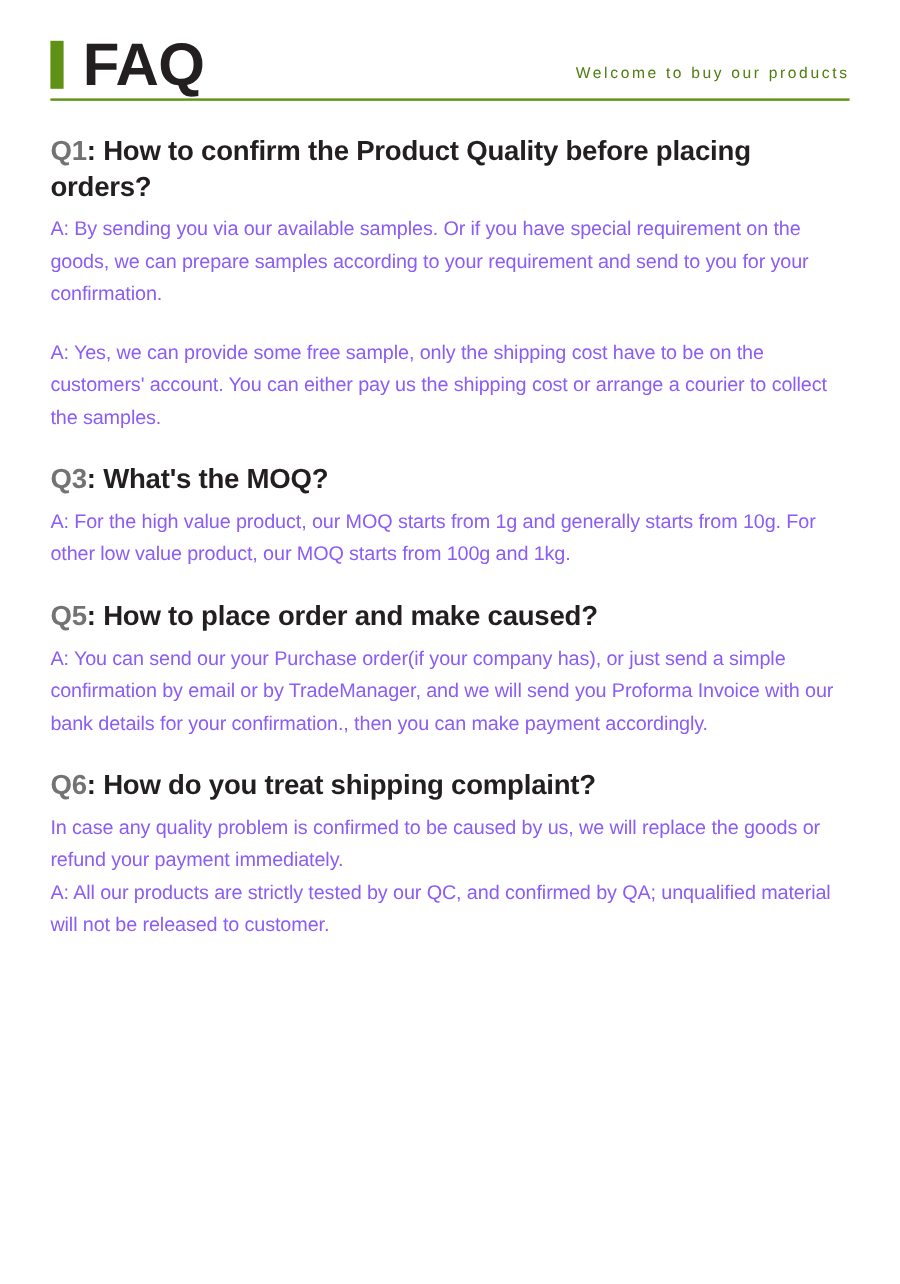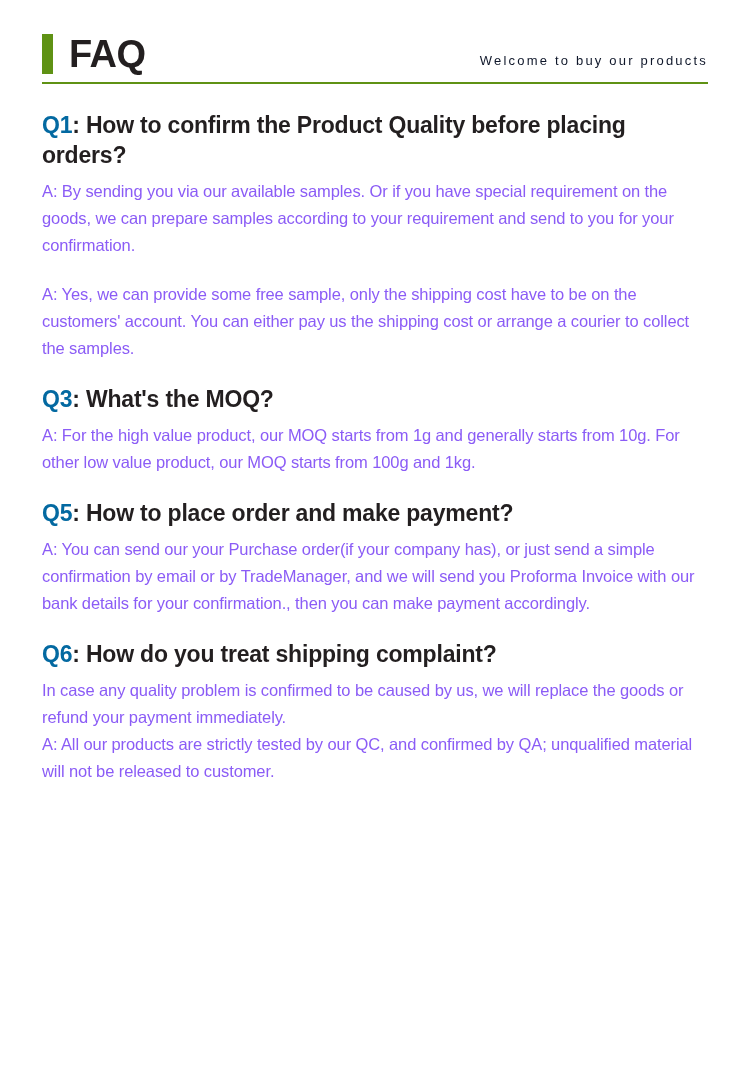--- a/index.html
+++ b/index.html
@@ -38,30 +38,30 @@
     align-items: center;
   }
   .title-bar {
     width: 11px;
     height: 40px;
     background: #5f9214;
     margin-right: 16px;
     flex: none;
   }
   .faq-title {
-    font-size: 38px;
+    font-size: 50px;
     font-weight: bold;
     letter-spacing: -0.5px;
     line-height: 40px;
     color: #231f20;
   }
   .welcome {
     font-size: 13px;
     letter-spacing: 2.2px;
-    color: #0f172a;
+    color: #4d7c0f;
     padding-bottom: 6px;
     white-space: nowrap;
   }
   .rule {
     height: 2px;
     background: #5f9214;
     margin-top: 8px;
     width: 100%;
   }
 
@@ -74,21 +74,21 @@
   }
   .q-line {
     font-size: 23px;
     font-weight: bold;
     line-height: 30px;
     color: #231f20;
     margin: 0 0 8px 0;
     letter-spacing: -0.2px;
   }
   .q-label {
-    color: #0369a1;
+    color: #737373;
   }
   .answer {
     font-size: 16.5px;
     line-height: 27px;
     color: #8b5cf6;
     margin: 0;
     letter-spacing: -0.1px;
   }
   .answer + .answer {
     margin-top: 0;
@@ -121,21 +121,21 @@
       <p class="answer">A: Yes, we can provide some free sample, only the shipping cost have to be on the customers' account. You can either pay us the shipping cost or arrange a courier to collect the samples.</p>
     </div>
 
     <div class="faq-item">
       <p class="q-line"><span class="q-label">Q3</span><span>: What's the MOQ?</span></p>
       <p class="answer">A: For the high value product, our MOQ starts from 1g and generally starts from 10g. For other low value product, our MOQ starts from 100g and 1kg.</p>
     </div>
 
 
     <div class="faq-item">
-      <p class="q-line"><span class="q-label">Q5</span><span>: How to place order and make payment?</span></p>
+      <p class="q-line"><span class="q-label">Q5</span><span>: How to place order and make caused?</span></p>
       <p class="answer">A: You can send our your Purchase order(if your company has), or just send a simple confirmation by email or by TradeManager, and we will send you Proforma Invoice with our bank details for your confirmation., then you can make payment accordingly.</p>
     </div>
 
     <div class="faq-item">
       <p class="q-line"><span class="q-label">Q6</span><span>: How do you treat shipping complaint?</span></p>
       <p class="answer">In case any quality problem is confirmed to be caused by us, we will replace the goods or refund your payment immediately.</p>
       <p class="answer">A: All our products are strictly tested by our QC, and confirmed by QA; unqualified material will not be released to customer.</p>
     </div>
 
   </div>

